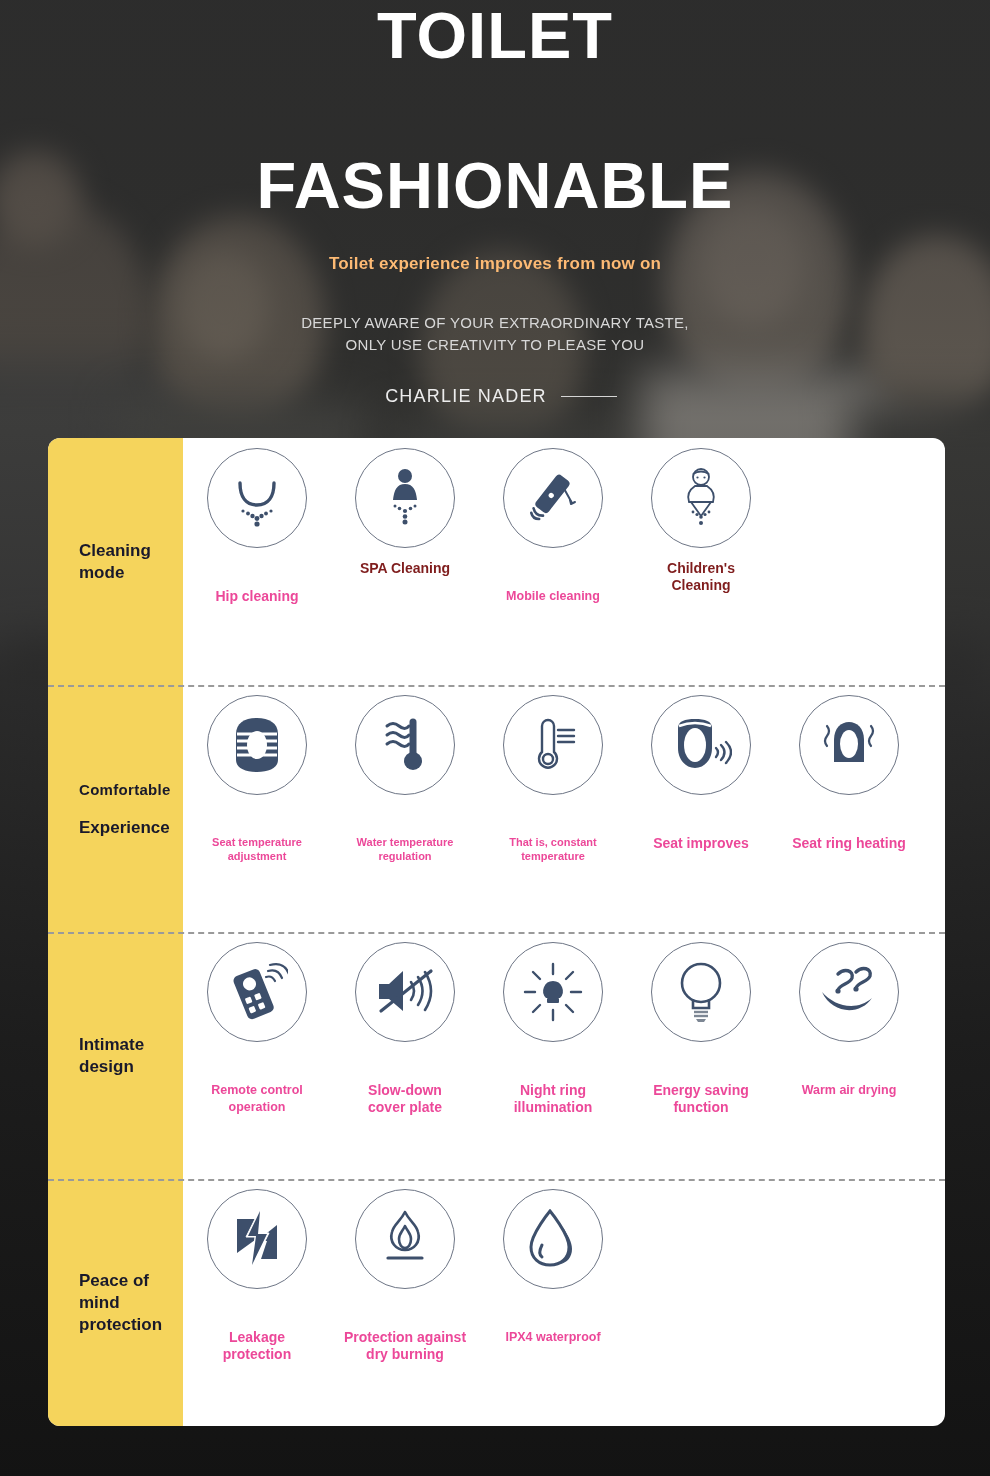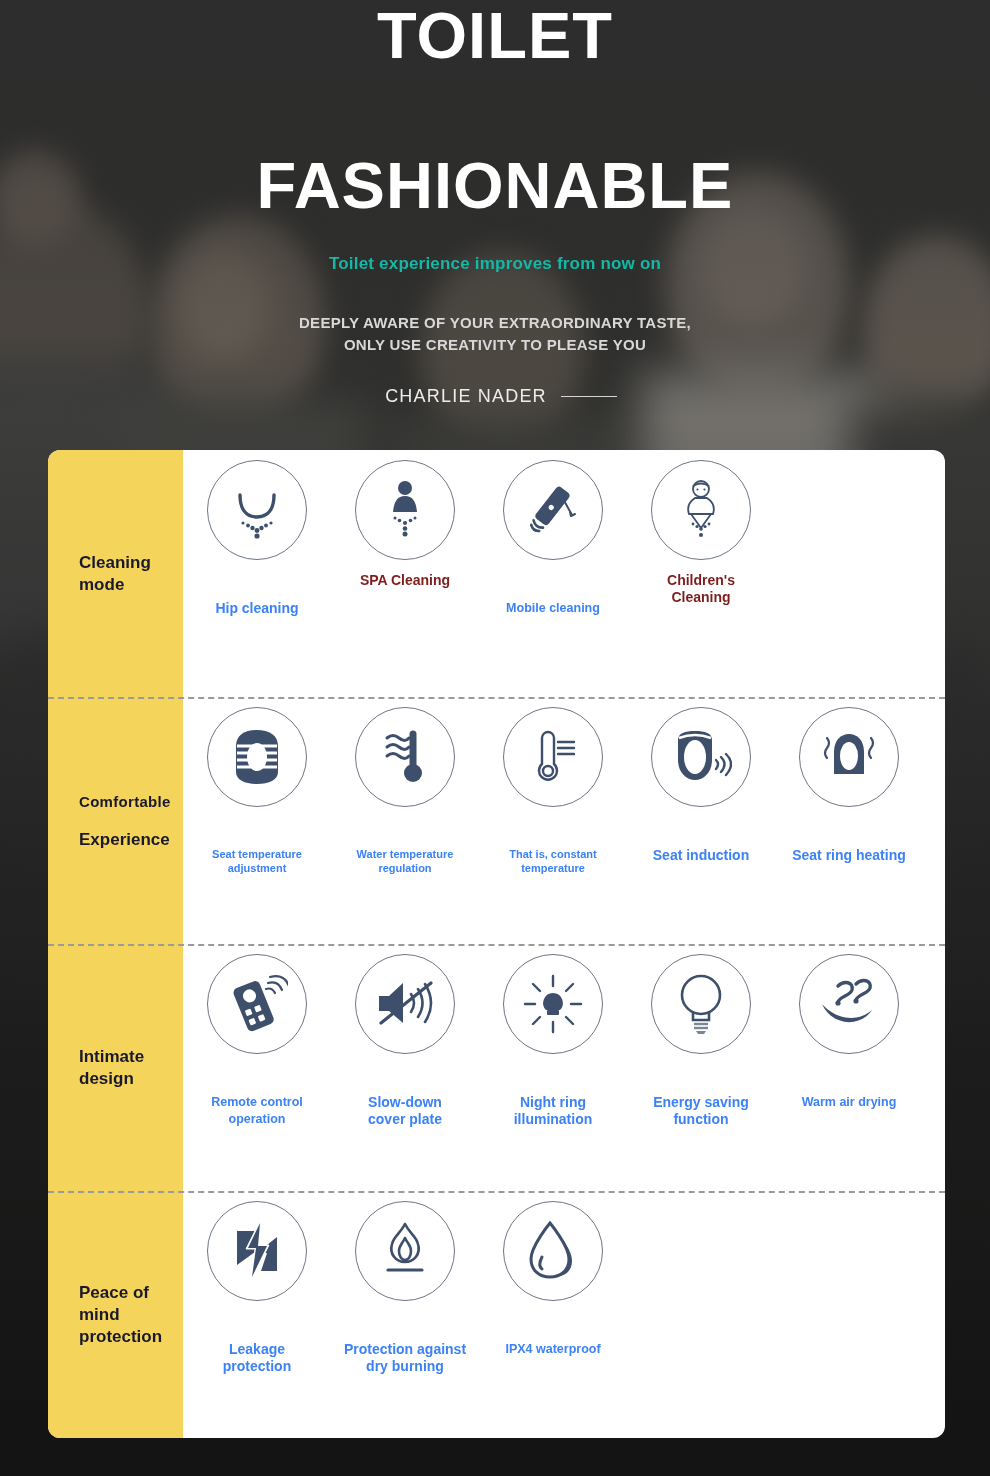--- a/index.html
+++ b/index.html
@@ -34,36 +34,36 @@
   #header{position:absolute;left:0;top:0;width:990px;text-align:center;}
   #title-line1{
     font-size:65px;font-weight:bold;color:#ffffff;letter-spacing:1px;
     line-height:72px;margin-top:78px;
   }
   #title-line2{
     font-size:65px;font-weight:bold;color:#ffffff;letter-spacing:1px;
     line-height:72px;
   }
   #subtitle{
-    font-size:17px;font-weight:bold;color:#14b8a6;margin-top:32px;
+    font-size:17px;font-weight:bold;color:#fdba74;margin-top:32px;
     letter-spacing:.2px;
   }
   #tagline{
     font-size:15px;color:#d8d8d8;margin-top:38px;line-height:22px;
-    font-weight:700;letter-spacing:.3px;
+    font-weight:400;letter-spacing:.3px;
   }
   #signature-row{
     margin-top:30px;display:flex;align-items:center;justify-content:center;gap:14px;
   }
   #signature{font-size:18px;color:#ededed;letter-spacing:1.2px;margin-left:12px;}
   #signature-rule{width:56px;height:1px;background:#d5d5d5;}
 
   
   #feature-card{
-    position:absolute;left:48px;top:450px;width:897px;height:988px;
+    position:absolute;left:48px;top:438px;width:897px;height:988px;
     background:#ffffff;border-radius:12px;overflow:hidden;
     display:flex;flex-direction:column;
   }
   .feature-row{
     position:relative;display:flex;flex:1 1 0;min-height:0;
   }
   .feature-row + .feature-row::before{
     content:"";position:absolute;left:0;top:0;width:100%;height:0;
     border-top:2px dashed #9a9a9a;z-index:4;
   }
@@ -92,21 +92,21 @@
     box-sizing:border-box;
   }
   .feature-label{
     margin-top:12px;text-align:center;color:#1b2340;
     font-weight:bold;line-height:17px;width:165px;
   }
   .fs-13{font-size:12.5px;}
   .fs-14{font-size:14px;}
   .fs-15{font-size:14px;}
   .fs-11{font-size:11px;line-height:14px;}
-  .c-navy{color:#3b82f6;margin-top:40px;}
+  .c-navy{color:#ec4899;margin-top:40px;}
   .c-steel{color:#7f1d1d;}
 
   svg{display:block;}
 </style>
 </head>
 <body>
 
 <div id="bg-photo">
   <div class="blob" style="left:-40px;top:200px;width:190px;height:230px;background:#6a6056;"></div>
   <div class="blob" style="left:-10px;top:150px;width:90px;height:95px;background:#8a7b6c;"></div>
@@ -304,21 +304,21 @@
             <path d="M8 12 C8 5, 15 3, 25 3 C35 3, 42 5, 42 12 L42 32 C42 44, 34 52, 25 52 C16 52, 8 44, 8 32 Z" fill="#3d4f6b"></path>
             <ellipse cx="25" cy="29" rx="11" ry="17" fill="#ffffff"></ellipse>
             <path d="M9 10 q16 -6, 32 0" fill="none" stroke="#ffffff" stroke-width="2.6"></path>
             <g fill="none" stroke="#3d4f6b" stroke-width="2.4" stroke-linecap="round">
               <path d="M46 32 q4 4, 0 9"></path>
               <path d="M51 29 q7 7, 0 15"></path>
               <path d="M56 26 q10 10, 0 21"></path>
             </g>
           </svg>
         </div>
-        <div class="feature-label fs-14 c-navy">Seat induction</div>
+        <div class="feature-label fs-14 c-navy">Seat improves</div>
       </div>
 
       <div class="feature-item">
         <div class="icon-circle">
           <svg width="62" height="58" viewBox="0 0 62 58">
             <path d="M16 24 C16 12, 23 6, 31 6 C39 6, 46 12, 46 24 L46 46 L16 46 Z" fill="#3d4f6b"></path>
             <ellipse cx="31" cy="28" rx="9" ry="14" fill="#ffffff"></ellipse>
             <g fill="none" stroke="#3d4f6b" stroke-width="2.2" stroke-linecap="round">
               <path d="M9 10 q4 5, 0 10 q-4 5, 0 10"></path>
               <path d="M53 10 q4 5, 0 10 q-4 5, 0 10"></path>

